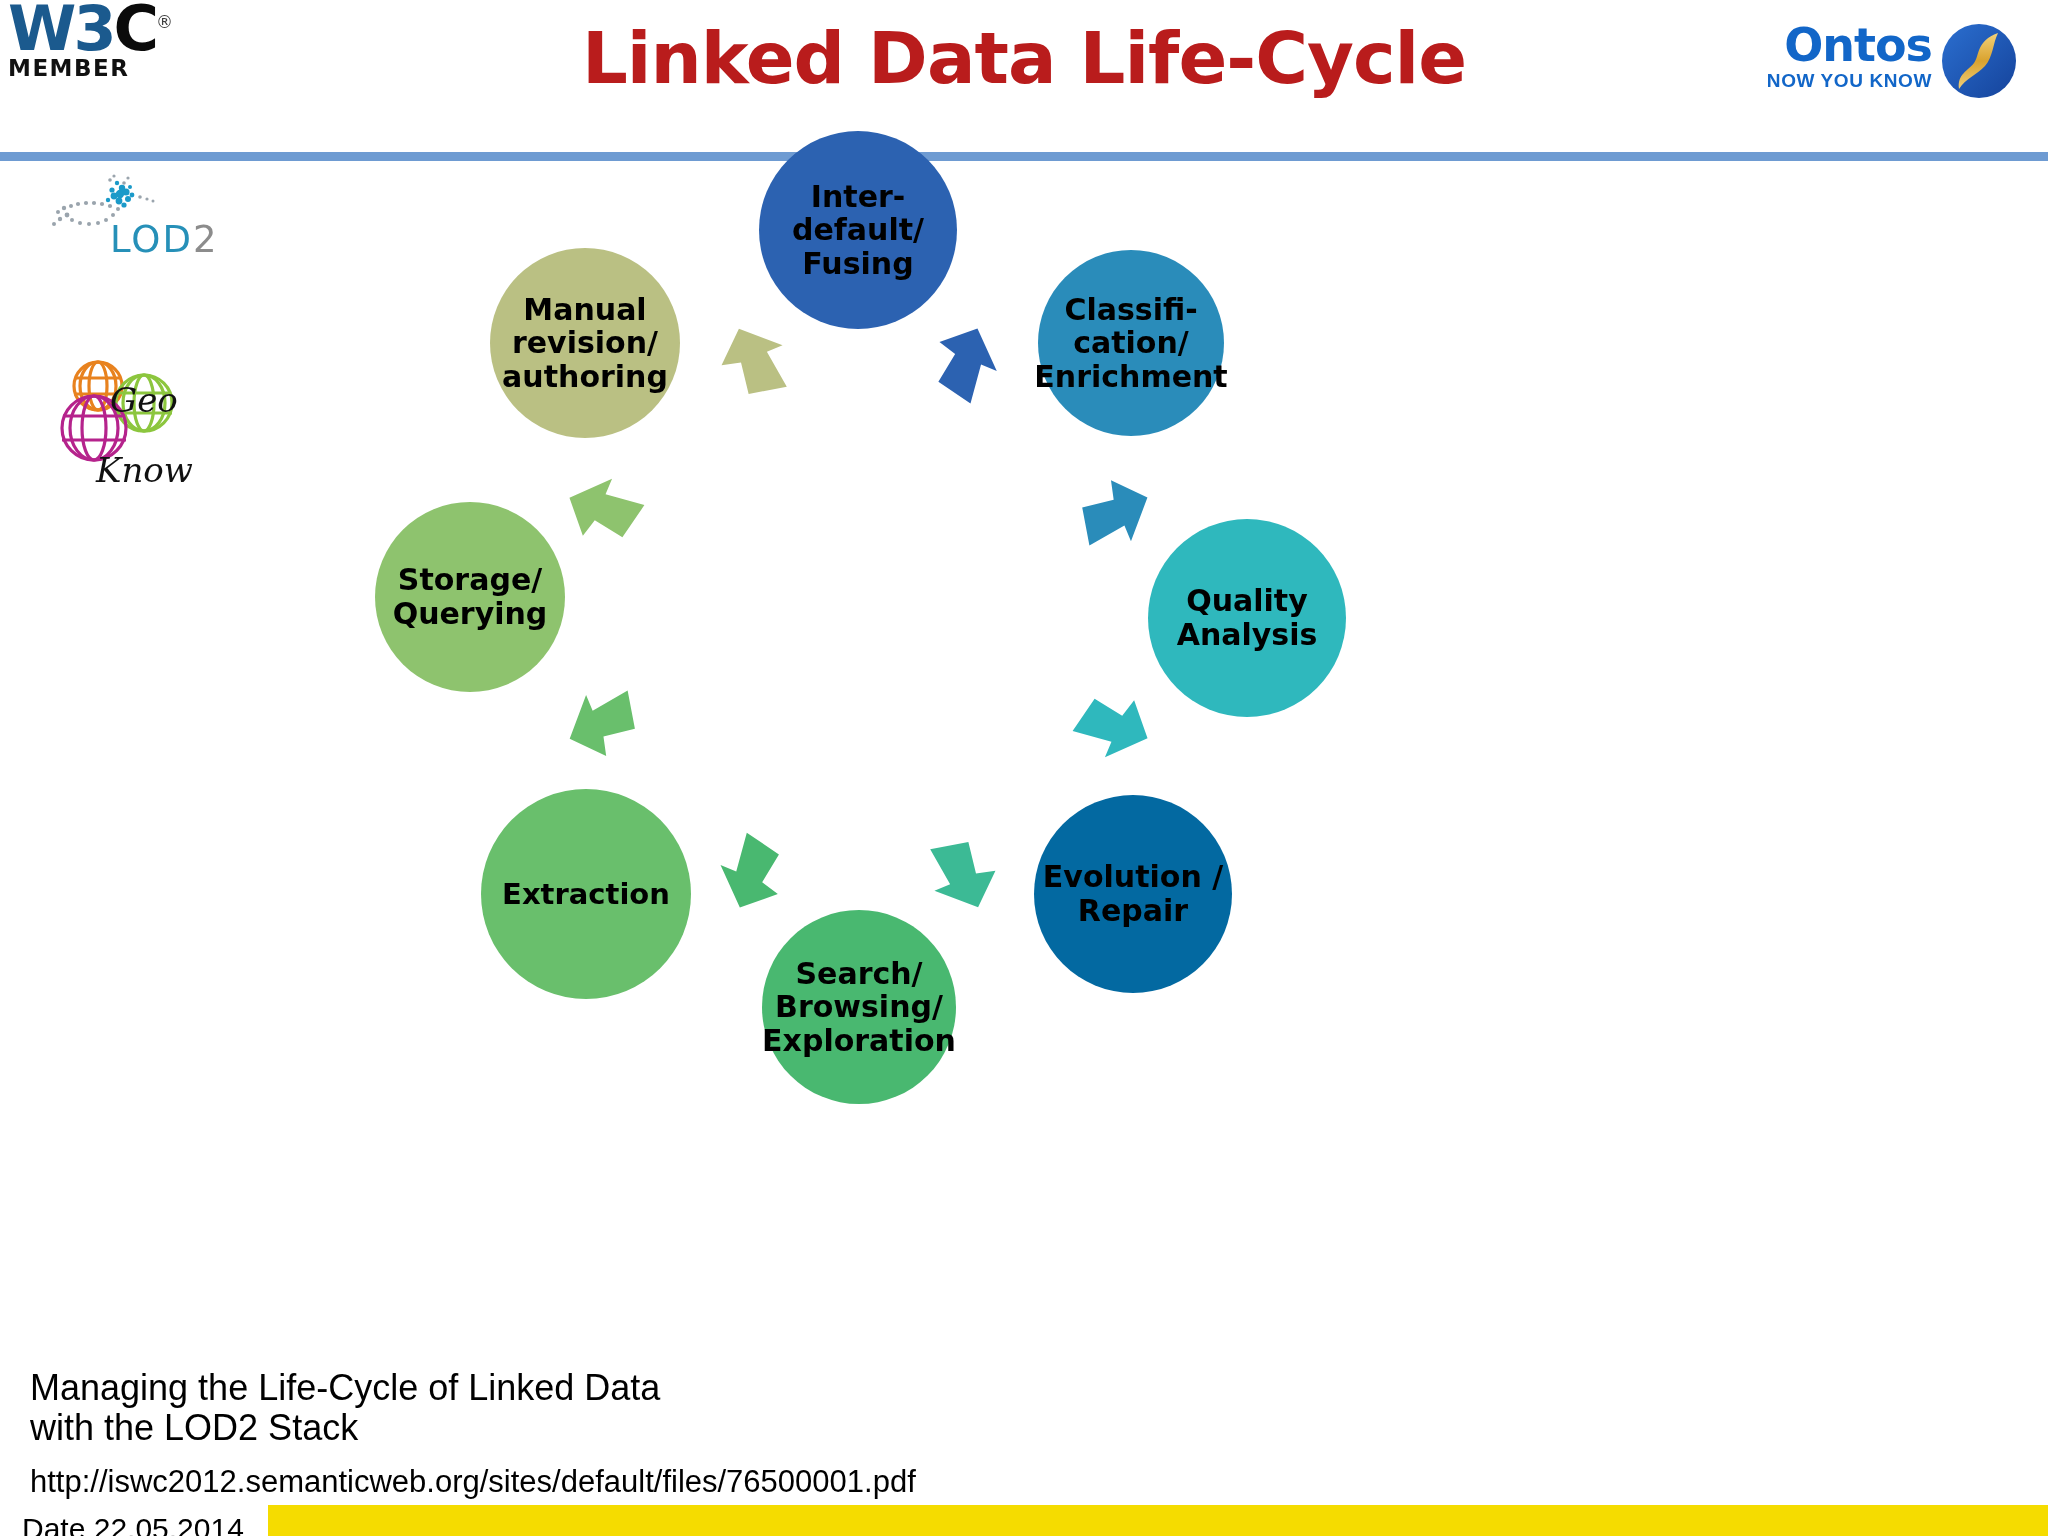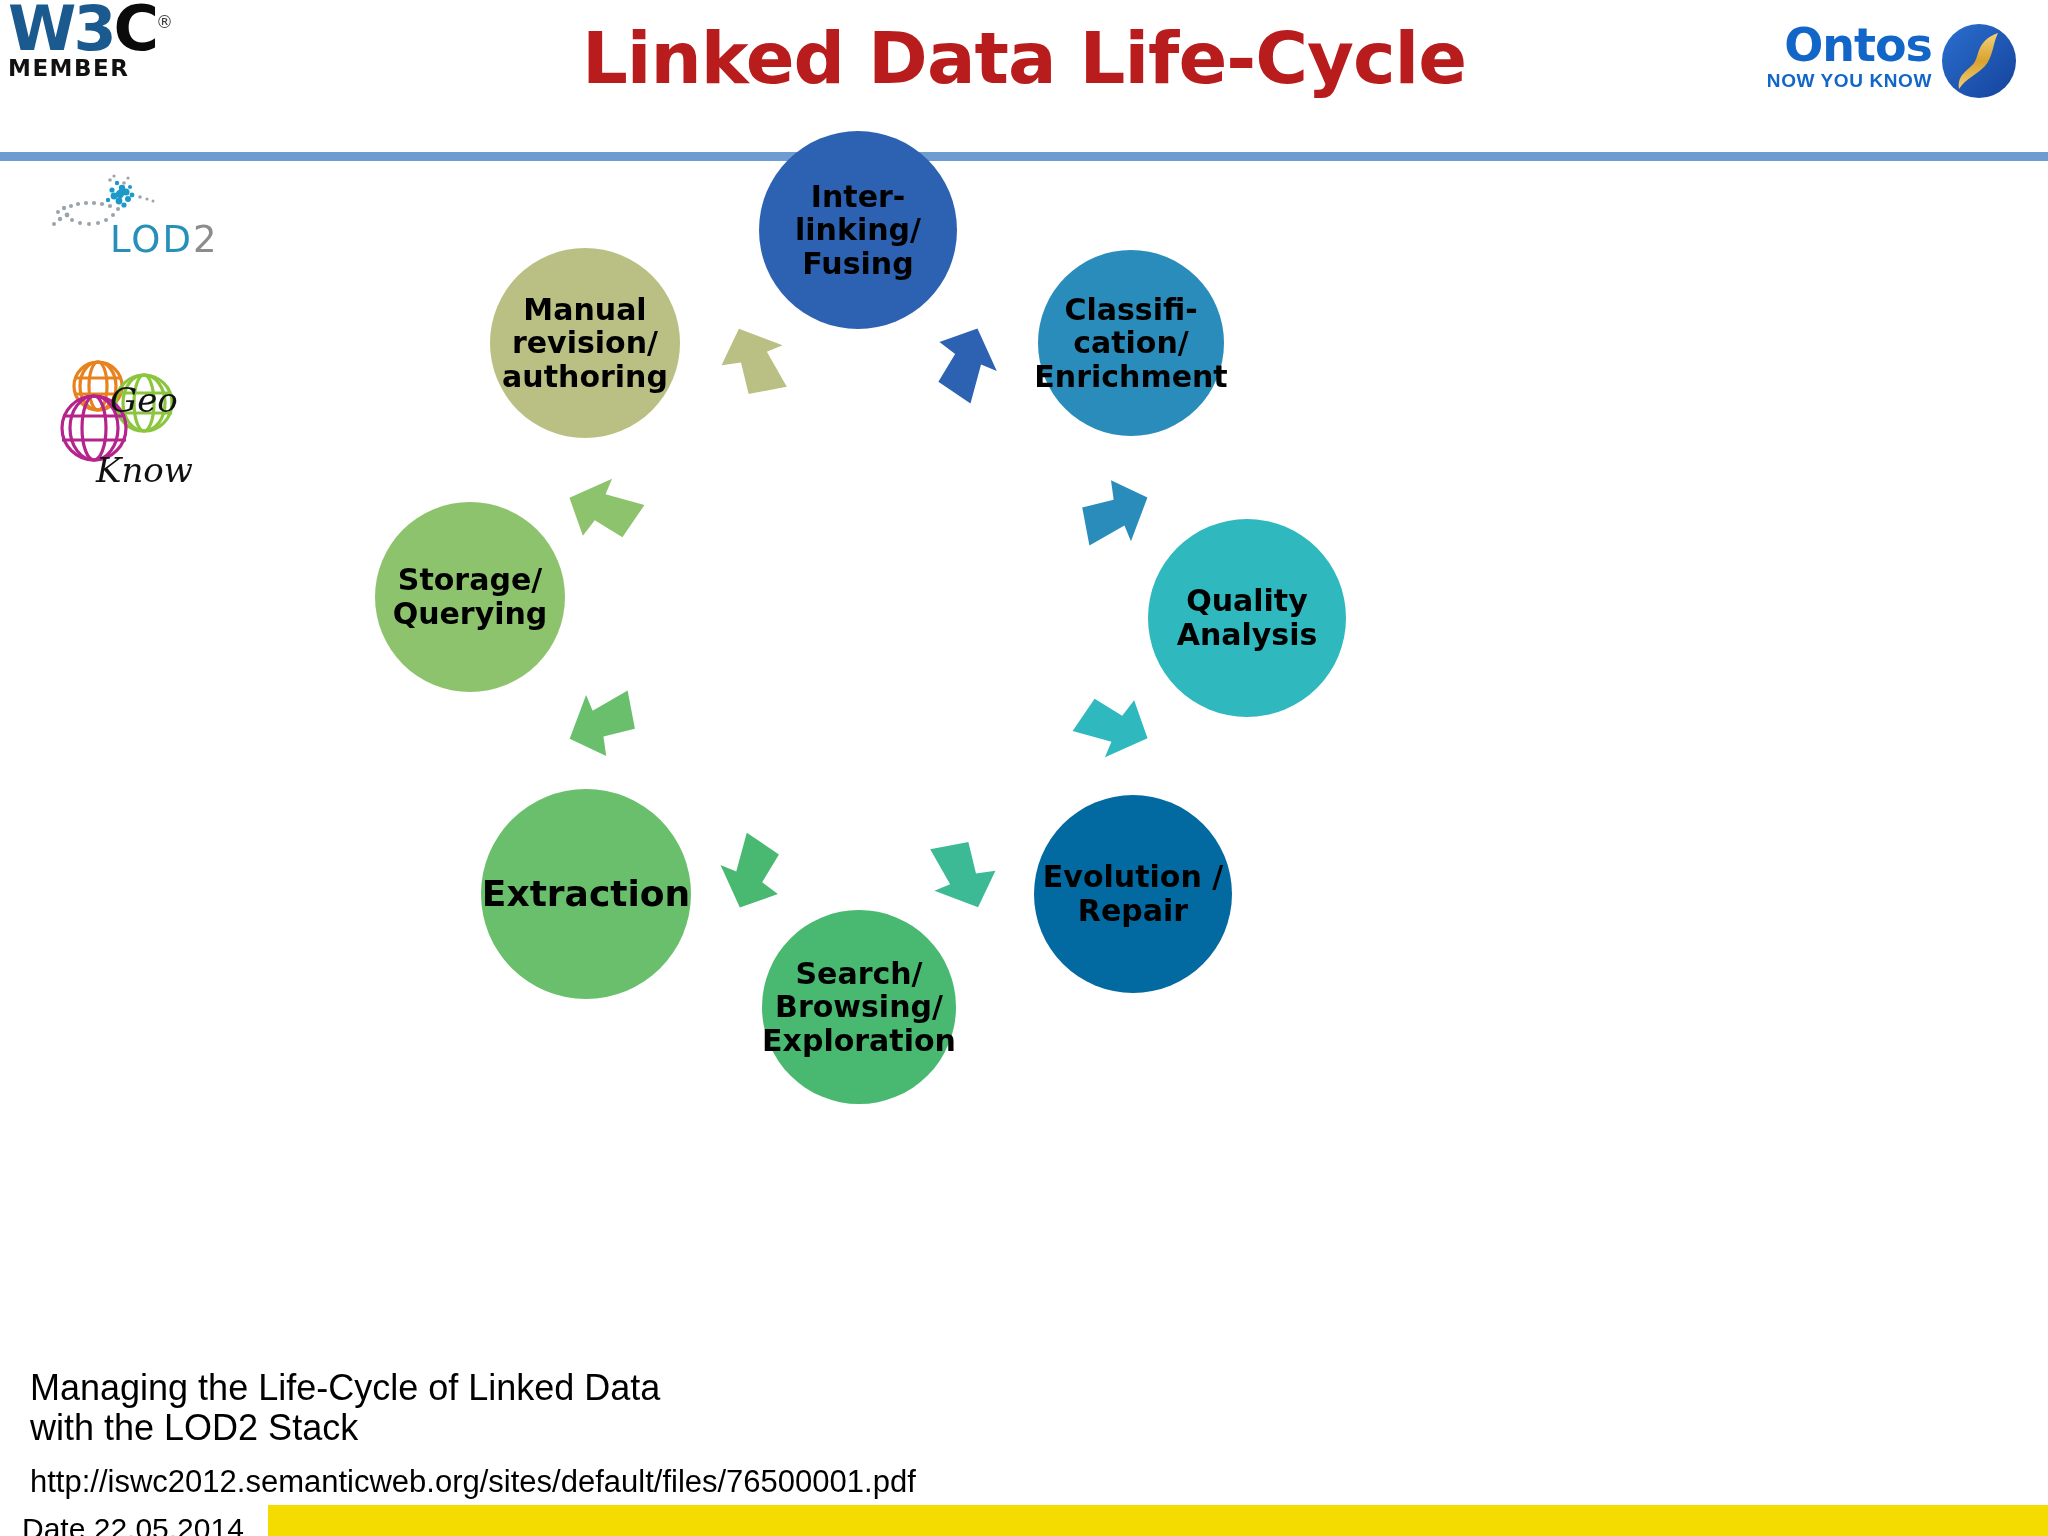--- a/index.html
+++ b/index.html
@@ -331,42 +331,42 @@
         <path d="M 0 -36 L 34 -4 L 17 -4 L 22 36 L -16 28 L -11 -4 L -30 -9 Z" fill="#69BF6C"></path>
       </g>
       <g transform="translate(602.7,511.6) rotate(292.6)">
         <path d="M 0 -36 L 34 -4 L 17 -4 L 22 36 L -16 28 L -11 -4 L -30 -9 Z" fill="#8EC36E"></path>
       </g>
     </svg>
 
   <div id="node-layer">
       <div class="node" style="left: 759px; top: 131px; width: 198px; height: 198px; background: rgb(44, 98, 177); font-size: 30px;">
         <span style="white-space: pre-line;">Inter-
-linking/
+default/
 Fusing</span>
       </div>
       <div class="node" style="left: 1038px; top: 250px; width: 186px; height: 186px; background: rgb(42, 140, 186); font-size: 30px;">
         <span style="white-space: pre-line;">Classifi-
 cation/
 Enrichment</span>
       </div>
       <div class="node" style="left: 1148px; top: 519px; width: 198px; height: 198px; background: rgb(47, 184, 189); font-size: 30px;">
         <span style="white-space: pre-line;">Quality
 Analysis</span>
       </div>
       <div class="node" style="left: 1034px; top: 795px; width: 198px; height: 198px; background: #0369a1; font-size: 30px;">
         <span style="white-space: pre-line;">Evolution /
 Repair</span>
       </div>
       <div class="node" style="left: 762px; top: 910px; width: 194px; height: 194px; background: rgb(73, 184, 112); font-size: 30px;">
         <span style="white-space: pre-line; text-align: center;">Search/
 Browsing/
 Exploration</span>
       </div>
-      <div class="node" style="left: 481px; top: 789px; width: 210px; height: 210px; background: rgb(105, 191, 108); font-size: 36px;">
+      <div class="node" style="left: 481px; top: 789px; width: 210px; height: 210px; background: rgb(105, 191, 108); font-size: 29px;">
         <span style="white-space: pre-line;">Extraction</span>
       </div>
       <div class="node" style="left: 375px; top: 502px; width: 190px; height: 190px; background: rgb(142, 195, 110); font-size: 30px;">
         <span style="white-space: pre-line;">Storage/
 Querying</span>
       </div>
       <div class="node" style="left: 490px; top: 248px; width: 190px; height: 190px; background: rgb(186, 192, 131); font-size: 30px;">
         <span style="white-space: pre-line;">Manual
 revision/
 authoring</span>

